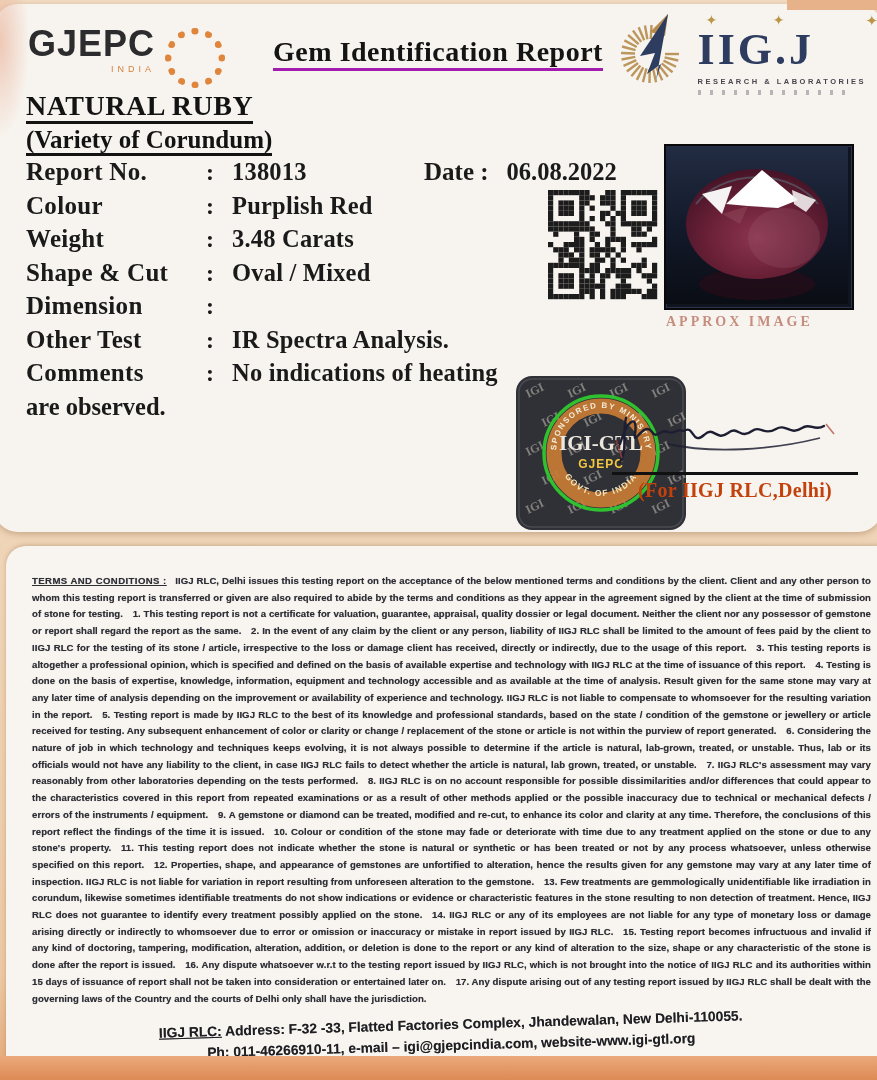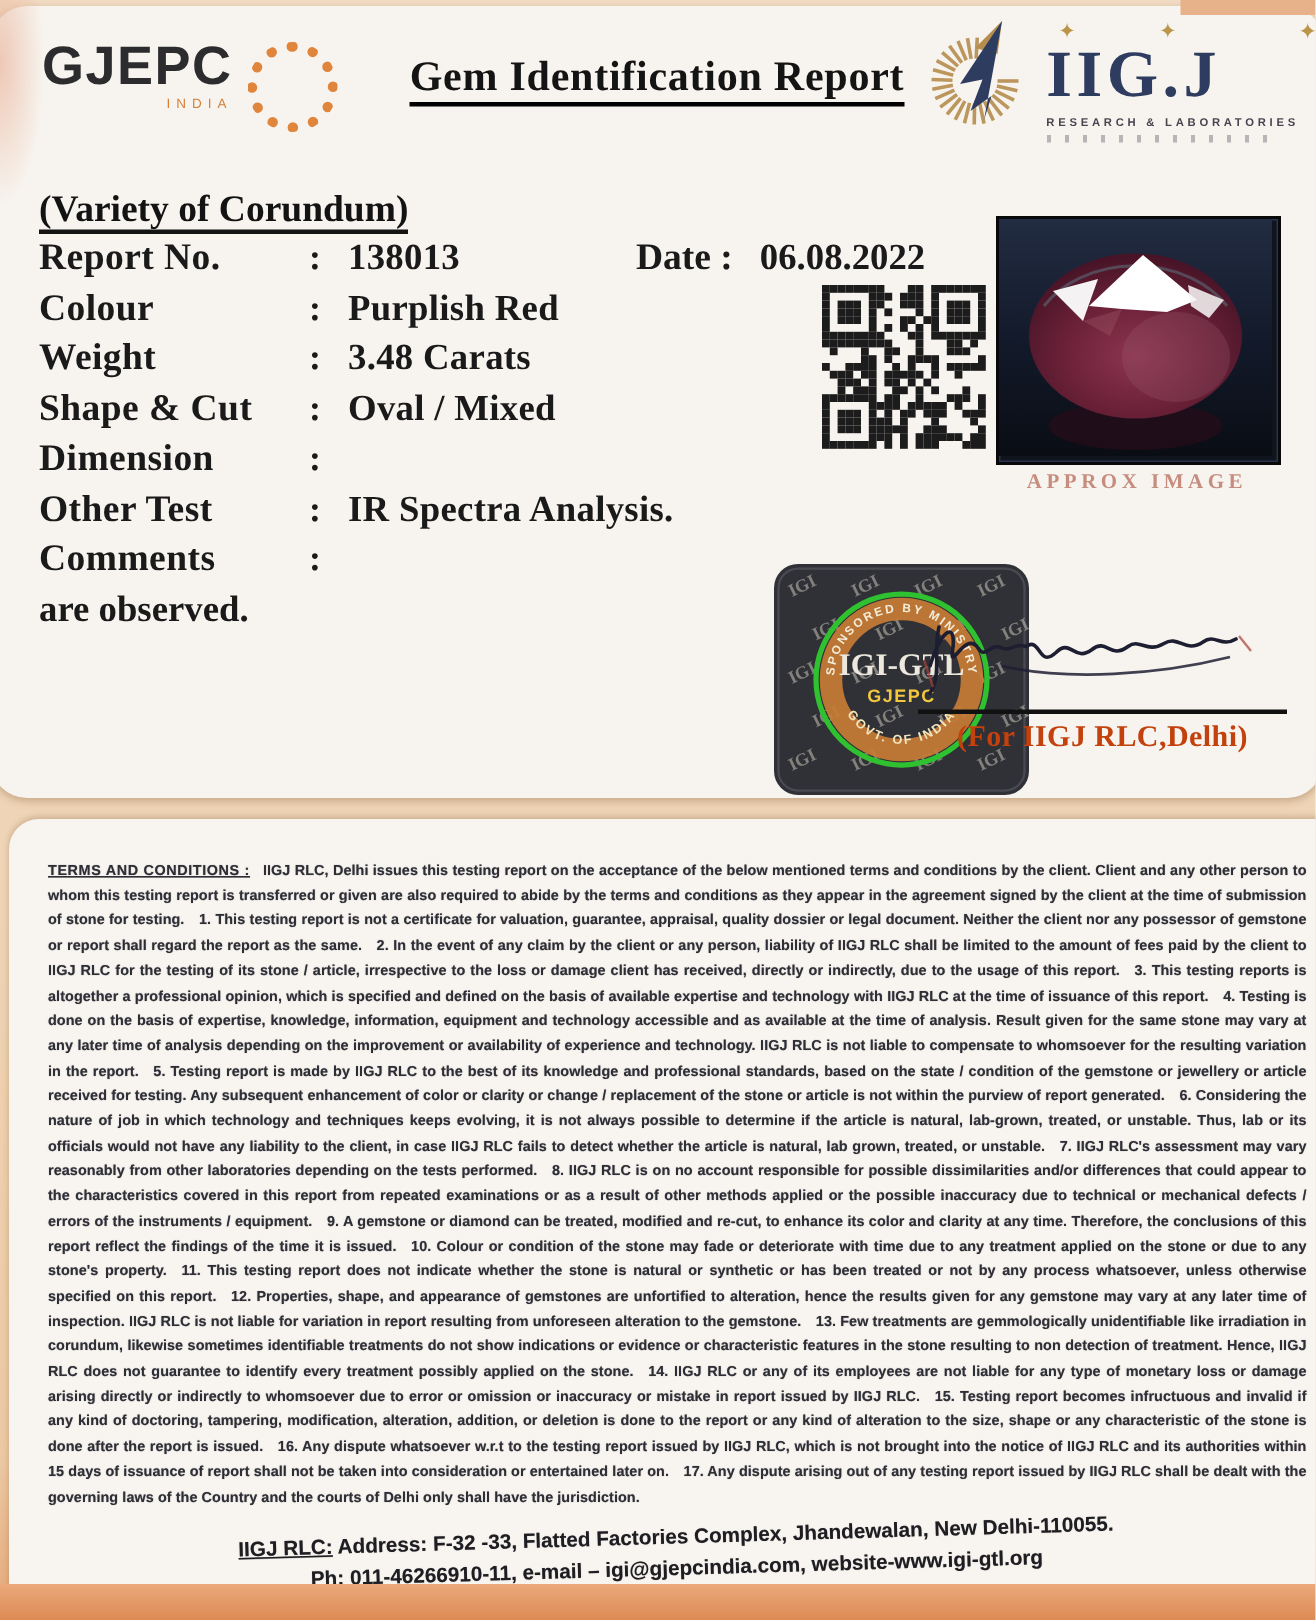--- a/index.html
+++ b/index.html
@@ -26,21 +26,21 @@
     letter-spacing:1px;color:#2c2c2e;line-height:1;}
   .gjepc-sub{font-family:"Liberation Sans",sans-serif;font-size:9px;letter-spacing:4px;
     color:#d4803a;text-align:right;margin-top:2px;}
   .gjepc-ring{width:46px;height:46px;border:7px dotted #e0853c;border-radius:50%;margin-top:2px;}
 
   .report-title{
     position:absolute;left:0;right:0;top:32px;text-align:center;pointer-events:none;
   }
   .report-title span{
     font-family:"Liberation Serif",serif;font-weight:700;font-size:28px;color:#141414;
-    border-bottom:3px solid #000000;padding-bottom:1px;letter-spacing:.5px;
+    border-bottom:3px solid #a21caf;padding-bottom:1px;letter-spacing:.5px;
   }
 
   .iigj{position:absolute;right:16px;top:8px;display:flex;align-items:flex-start;}
   .iigj-textcol{display:flex;flex-direction:column;align-items:flex-start;margin-left:4px;}
   .iigj-sparkles{font-size:14px;color:#bb9549;letter-spacing:26px;margin-left:8px;height:16px;}
   .iigj-name{font-family:"Liberation Serif",serif;font-weight:800;font-size:44px;
     color:#2e3c60;letter-spacing:3px;line-height:1;}
   .iigj-tagline{font-family:"Liberation Sans",sans-serif;font-weight:700;font-size:7.5px;
     letter-spacing:2.5px;color:#4a4450;margin-top:5px;filter:blur(.3px);}
   .iigj-faintline{width:150px;height:5px;margin-top:4px;opacity:.45;
@@ -59,21 +59,21 @@
   .frow .val{font-size:24.5px;letter-spacing:.2px;}
   .date-inline{position:absolute;left:398px;top:0;display:flex;gap:18px;}
   .date-inline .dlbl{font-size:25px;font-weight:700;}
   .date-inline .dval{font-size:24.5px;font-weight:700;}
   .comments-cont{font-size:24.5px;font-weight:700;color:#1a1a1a;height:34px;}
 
   .qr{position:absolute;left:552px;top:186px;width:114px;height:110px;}
   .photo{position:absolute;left:670px;top:140px;width:186px;height:162px;
     border:2px solid #090909;background:#10141d;box-shadow:0 0 0 1px #2b3350 inset;}
   .photo svg{display:block;}
-  .photo-caption{position:absolute;left:672px;top:310px;width:184px;text-align:center;
+  .photo-caption{position:absolute;left:672px;top:310px;width:184px;
     font-family:"Liberation Serif",serif;font-weight:700;font-size:14px;letter-spacing:3px;
     color:rgba(168,78,58,.62);filter:blur(.4px);}
 
   .holo{position:absolute;left:522px;top:372px;width:170px;height:154px;}
   .sig{position:absolute;left:612px;top:400px;width:258px;text-align:center;}
   .sig-line{border-top:3px solid #111;margin:2px 6px 4px 6px;}
   .sig-caption{font-weight:700;font-size:20px;color:#c2410c;letter-spacing:.3px;}
 
   
   .card-back{
@@ -145,20 +145,23 @@
     </svg>
     <div class="iigj-textcol">
       <div class="iigj-sparkles">✦ ✦</div>
       <div class="iigj-name">IIG.J</div>
       <div class="iigj-tagline">RESEARCH &amp; LABORATORIES</div>
       <div class="iigj-faintline"></div>
     </div>
   </div>
   <div class="sparkle-right">✦</div>
 
+  <div class="gem-name">
+    <span>NATURAL RUBY</span>
+  </div>
   <div class="gem-variety">
     <span>(Variety of Corundum)</span>
   </div>
 
   <div class="rows">
     <div class="frow">
       <span class="lbl">Report No.</span>
       <span class="colon">:</span>
       <span class="val">138013</span>
       <span class="date-inline">
@@ -186,20 +189,21 @@
       <span class="colon">:</span>
     </div>
     <div class="frow">
       <span class="lbl">Other Test</span>
       <span class="colon">:</span>
       <span class="val">IR Spectra Analysis.</span>
     </div>
     <div class="frow">
       <span class="lbl">Comments</span>
       <span class="colon">:</span>
+      <span class="val">No indications of heating</span>
     </div>
     <div class="comments-cont">are observed.</div>
   </div>
 
   <div class="qr">
     <svg id="qrsvg" width="114" height="110" viewBox="0 0 114 110">
         <rect x="2.0" y="0.0" width="5.2" height="5.2" fill="#1c1c1c"></rect>
         <rect x="7.2" y="0.0" width="5.2" height="5.2" fill="#1c1c1c"></rect>
         <rect x="12.4" y="0.0" width="5.2" height="5.2" fill="#1c1c1c"></rect>
         <rect x="17.6" y="0.0" width="5.2" height="5.2" fill="#1c1c1c"></rect>

